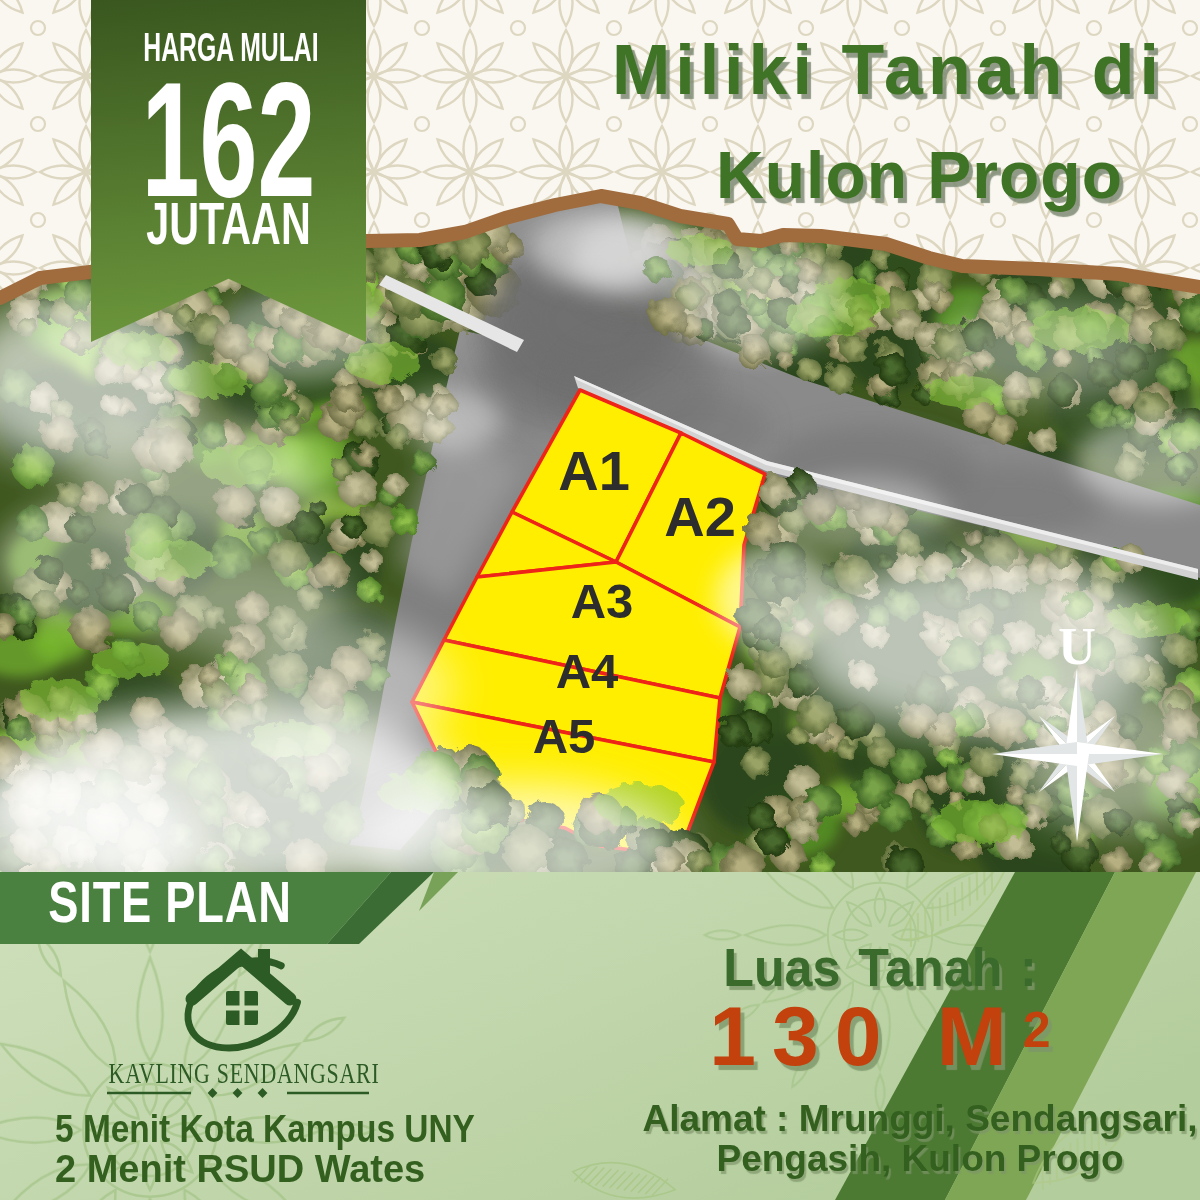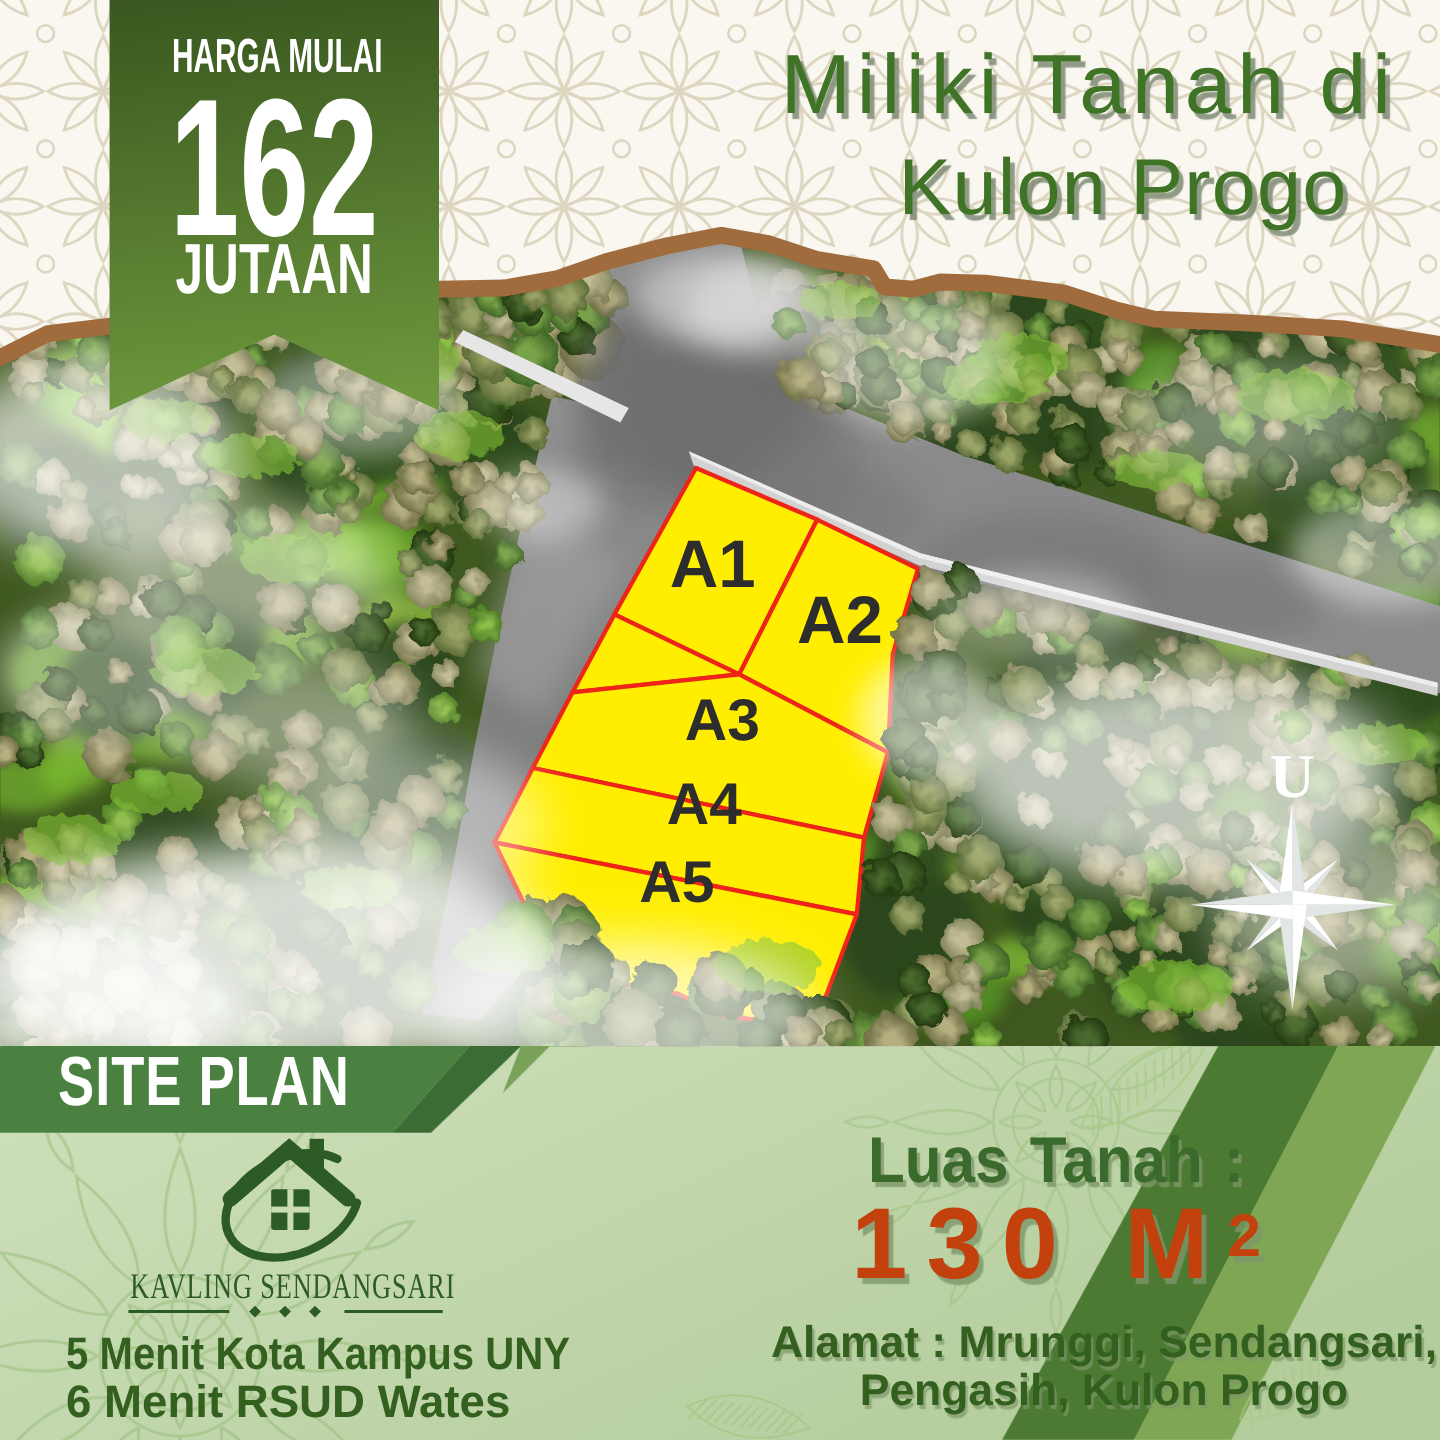--- a/index.html
+++ b/index.html
@@ -1,18 +1,18 @@
 <!DOCTYPE html>
 <html><head><meta charset="utf-8"><style>
 html,body{margin:0;padding:0;}
 body{width:1200px;height:1200px;overflow:hidden;position:relative;background:#faf7f0;font-family:"Liberation Sans",sans-serif;}
 .abs{position:absolute;}
 .ribbon{position:absolute;left:91px;top:0;width:275px;height:342px;background:linear-gradient(175deg,#39571f,#6f9a3e);clip-path:polygon(0 0,100% 0,100% 100%,50% 81.5%,0 100%);}
 .rib-t{position:absolute;width:275px;text-align:center;color:#fff;font-weight:bold;white-space:nowrap;}
-.title{position:absolute;color:#3f7326;font-weight:normal;text-shadow:4px 5px 1px rgba(125,138,115,0.85);white-space:nowrap;}
+.title{position:absolute;color:#3f7326;font-weight:bold;text-shadow:4px 5px 1px rgba(125,138,115,0.85);white-space:nowrap;}
 .gtext{position:absolute;color:#33601f;font-weight:bold;white-space:nowrap;}
 </style></head><body>
 
 <svg class="abs" style="left:0;top:0" width="1200" height="420" viewBox="0 0 1200 420">
     <defs>
       <g id="ros" fill="none" stroke="#ddd7c1" stroke-width="2.4">
         <path d="M0,0 Q23.9,13.0 46.0,0.0 Q23.9,-13.0 0,0"></path>
         <path d="M0,0 Q7.7,26.1 32.5,32.5 Q26.1,7.7 0,0"></path>
         <path d="M0,0 Q-13.0,23.9 0.0,46.0 Q13.0,23.9 0,0"></path>
         <path d="M0,0 Q-26.1,7.7 -32.5,32.5 Q-7.7,26.1 0,0"></path>
@@ -1363,21 +1363,21 @@
 <div class="ribbon"></div>
 
 <div class="rib-t" style="left:91px;top:25px;font-size:40px;transform:scaleX(0.62);letter-spacing:0px;">HARGA MULAI</div>
 
 <div class="rib-t" style="left:91px;top:58px;font-size:163px;line-height:1.0;transform:scaleX(0.64);">162</div>
 
 <div class="rib-t" style="left:91px;top:190px;font-size:59px;transform:scaleX(0.70);">JUTAAN</div>
 
 <div class="title" style="right:36px;top:30px;font-size:70px;letter-spacing:5px;">Miliki Tanah di</div>
 
-<div class="title" style="right:77px;top:117px;font-size:66px;letter-spacing:1px;text-align:center;">Kulon Progo</div>
+<div class="title" style="right:77px;top:137px;font-size:66px;letter-spacing:1px;text-align:center;">Kulon Progo</div>
 <svg class="abs" style="left:0;top:872px" width="1200" height="328" viewBox="0 872 1200 328">
 
 <defs>
       <linearGradient id="bgrad" x1="0" y1="0" x2="1" y2="0.6">
         <stop offset="0" stop-color="#cfe0bc"></stop>
         <stop offset="1" stop-color="#b4cd9c"></stop>
       </linearGradient>
     </defs>
 <rect x="0" y="872" width="1200" height="328" fill="url(#bgrad)"></rect>
 
@@ -1615,20 +1615,20 @@
     </g>
     <g fill="#2d5b25">
       <rect x="209" y="4.5" width="7" height="7" transform="rotate(45 212.5 8)"></rect>
       <rect x="234" y="4.5" width="7" height="7" transform="rotate(45 237.5 8)"></rect>
       <rect x="259" y="4.5" width="7" height="7" transform="rotate(45 262.5 8)"></rect>
     </g>
   </svg>
 
 <div class="gtext" style="left:55px;top:1108px;font-size:38px;transform:scaleX(0.88);transform-origin:left top;">5 Menit Kota Kampus UNY</div>
 
-<div class="gtext" style="left:55px;top:1148px;font-size:38px;">6 Menit RSUD Wates</div>
+<div class="gtext" style="left:55px;top:1148px;font-size:38px;">2 Menit RSUD Wates</div>
 
 <div class="gtext" style="left:600px;top:936px;width:560px;text-align:center;font-size:54px;word-spacing:4px;transform:scaleX(0.93);color:#3a6b2c;text-shadow:3px 4px 1px rgba(125,150,105,0.8);">Luas Tanah :</div>
 
 <div class="gtext" style="left:600px;top:988px;width:560px;text-align:center;font-size:84px;letter-spacing:16px;color:#c2410c;text-shadow:4px 5px 1px rgba(125,150,105,0.8);">130 M<span style="font-size:50px;vertical-align:18px;letter-spacing:0">2</span></div>
 
 <div class="gtext" style="left:620px;top:1098px;width:600px;text-align:center;font-size:37px;text-shadow:2px 3px 1px rgba(125,150,105,0.7);">Alamat : Mrunggi, Sendangsari,</div>
 
 <div class="gtext" style="left:620px;top:1138px;width:600px;text-align:center;font-size:37px;text-shadow:2px 3px 1px rgba(125,150,105,0.7);">Pengasih, Kulon Progo</div>
 </body></html>

